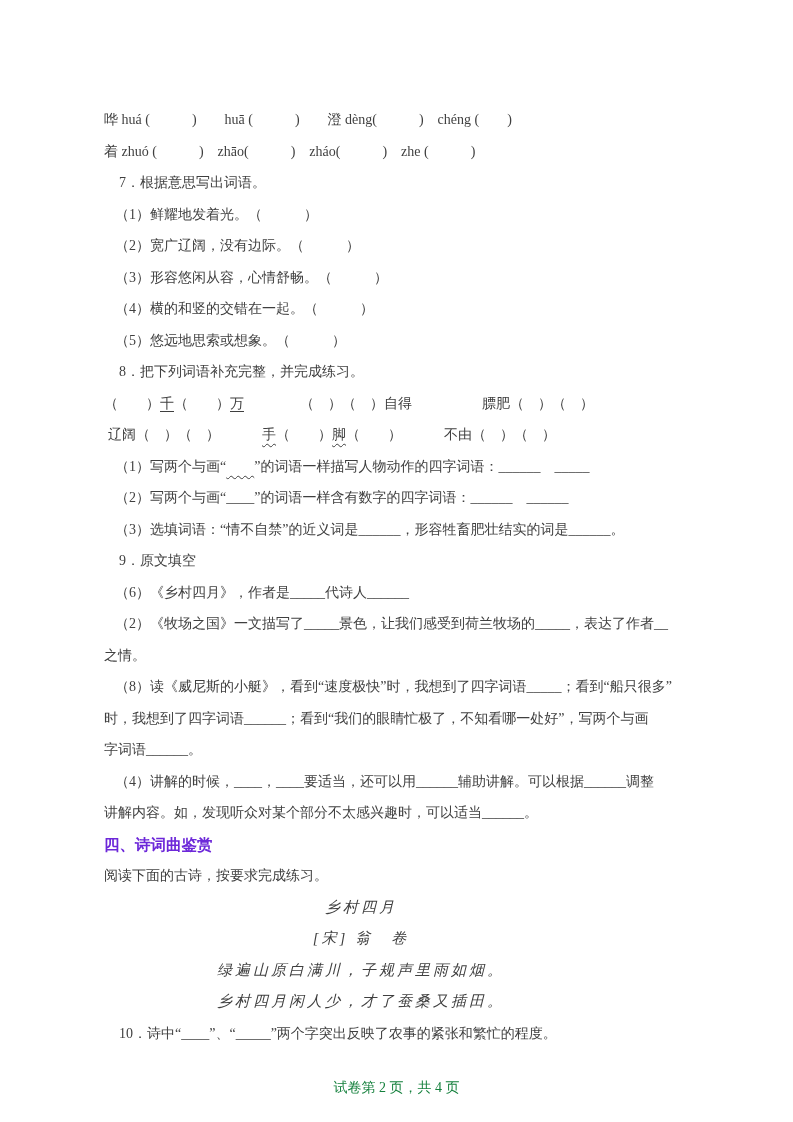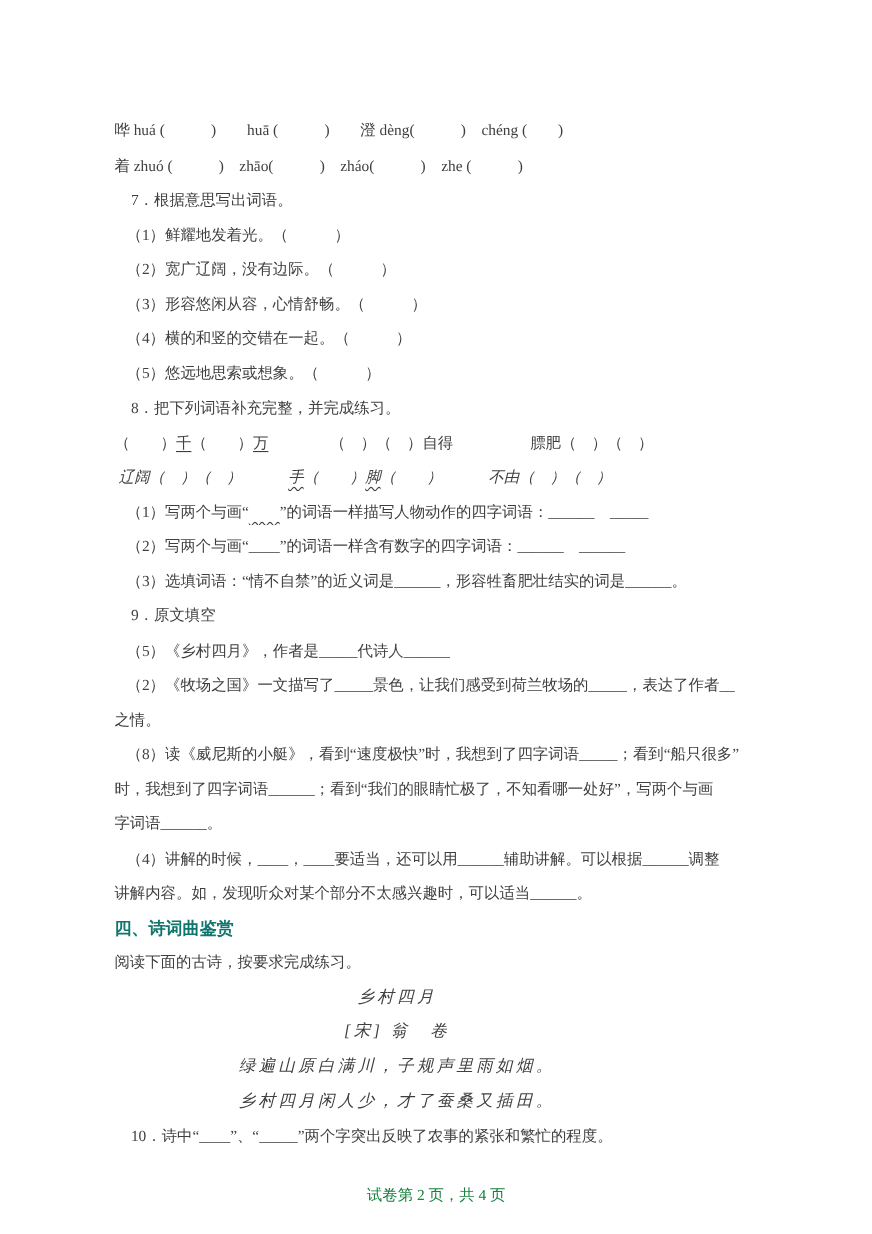--- a/index.html
+++ b/index.html
@@ -17,36 +17,36 @@
     left:104px; top:104px;
     width:620px;
   }
   .line {
     line-height:31.5px;
     height:31.5px;
     white-space:pre;
   }
   .indent-num { padding-left:15px; }   
   .indent-sub { padding-left:11px; }   
-  .row2-pad   { padding-left:4px;font-style:italic; }
+  .row2-pad   { padding-left:4px; }
   .center {
     text-align:center;
     margin-left:-104px;  
     width:722px;
   }
   .kai {
     font-style:italic;
     font-size:15px;
     letter-spacing:3px;
   }
   .heading {
     font-weight:bold;
     font-family:"Liberation Sans","DejaVu Sans",sans-serif;
     font-size:15.5px;
-    color:#0f766e;
+    color:#6d28d9;
   }
   .u {
     text-decoration:underline;
     text-decoration-thickness:1px;
     text-underline-offset:3px;
   }
   .wavy {
     text-decoration-line:underline;
     text-decoration-style:wavy;
     text-decoration-thickness:1px;
@@ -82,21 +82,21 @@
 
     <div class="line"><span>（　　）</span><span class="u">千</span><span>（　　）</span><span class="u">万</span><span>　　　　（　）（　）自得　　　　　膘肥（　）（　）</span></div>
 
     <div class="line row2-pad"><span>辽阔（　）（　）　　　</span><span class="wavy">手</span><span>（　　）</span><span class="wavy">脚</span><span>（　　）　　　不由（　）（　）</span></div>
 
     <div class="line indent-sub"><span>（1）写两个与画“</span><span class="wavy">　　</span><span>”的词语一样描写人物动作的四字词语：______　_____</span></div>
     <div class="line indent-sub"><span>（2）写两个与画“____”的词语一样含有数字的四字词语：______　______</span></div>
     <div class="line indent-sub"><span>（3）选填词语：“情不自禁”的近义词是______，形容牲畜肥壮结实的词是______。</span></div>
 
     <div class="line indent-num"><span>9．原文填空</span></div>
-    <div class="line indent-sub"><span>（5）《乡村四月》，作者是_____代诗人______</span></div>
+    <div class="line indent-sub"><span>（6）《乡村四月》，作者是_____代诗人______</span></div>
     <div class="line indent-sub"><span>（2）《牧场之国》一文描写了_____景色，让我们感受到荷兰牧场的_____，表达了作者__</span></div>
     <div class="line"><span>之情。</span></div>
     <div class="line indent-sub"><span>（8）读《威尼斯的小艇》，看到“速度极快”时，我想到了四字词语_____；看到“船只很多”</span></div>
     <div class="line"><span>时，我想到了四字词语______；看到“我们的眼睛忙极了，不知看哪一处好”，写两个与画</span></div>
     <div class="line"><span>字词语______。</span></div>
     <div class="line indent-sub"><span>（4）讲解的时候，____，____要适当，还可以用______辅助讲解。可以根据______调整</span></div>
     <div class="line"><span>讲解内容。如，发现听众对某个部分不太感兴趣时，可以适当______。</span></div>
 
     <div class="line heading"><span>四、诗词曲鉴赏</span></div>
     <div class="line"><span>阅读下面的古诗，按要求完成练习。</span></div>

